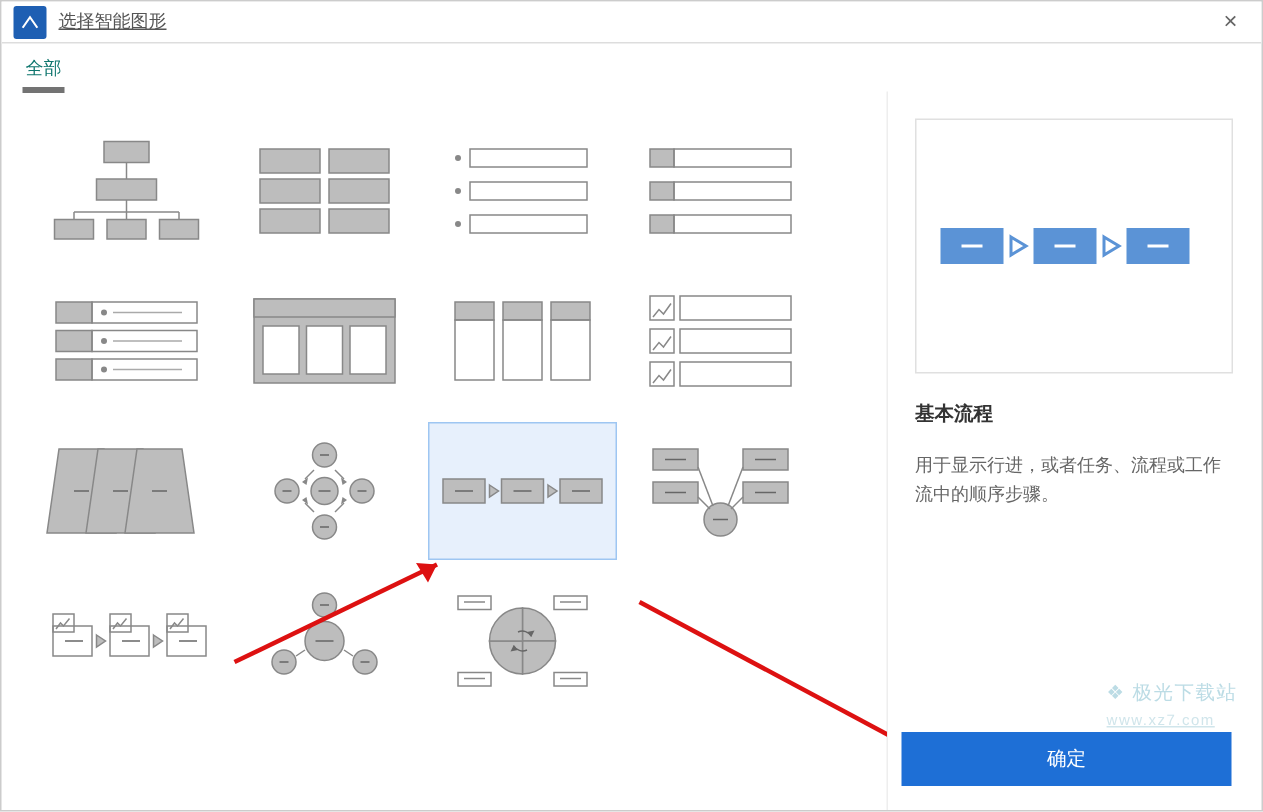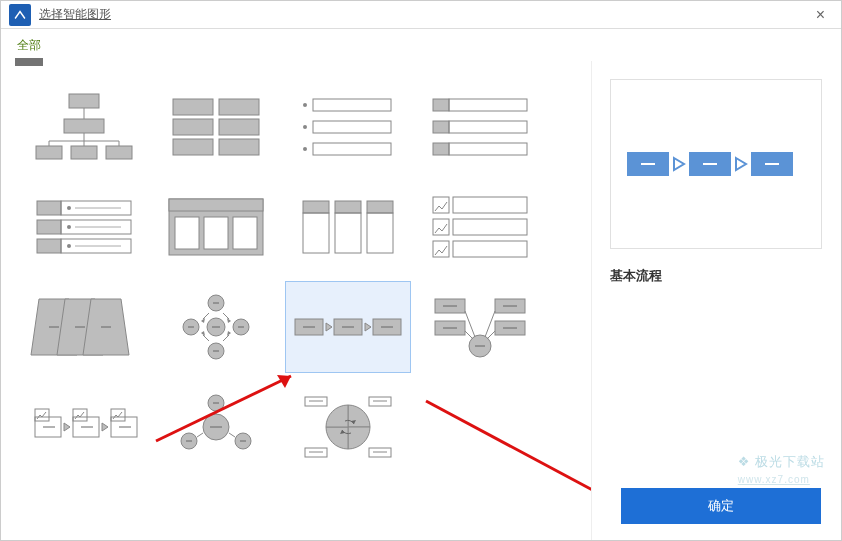--- a/index.html
+++ b/index.html
@@ -5,36 +5,36 @@
 * { box-sizing: border-box; margin: 0; padding: 0; }
 body { font-family: "Microsoft YaHei", Arial, sans-serif; background: #fff; width: 842px; height: 541px; overflow: hidden; position: relative; border: 1px solid #ccc; }
 
 .titlebar { height: 28px; background: #fff; border-bottom: 1px solid #ddd; display: flex; align-items: center; padding: 0 8px; }
 .titlebar .logo { width: 22px; height: 22px; background: #1e5fb3; display: flex; align-items: center; justify-content: center; border-radius: 2px; }
 .titlebar .logo svg { width: 14px; height: 14px; }
 .titlebar .title { margin-left: 8px; font-size: 12px; color: #555; text-decoration: underline; }
 .titlebar .close { margin-left: auto; font-size: 16px; color: #666; padding: 0 8px; cursor: pointer; }
 
 .tabbar { height: 32px; padding: 6px 14px 0 14px; }
-.tab { display: inline-block; font-size: 12px; color: #4d7c0f; border-bottom: 8px solid #737373; padding: 2px 2px 4px 2px; cursor: pointer; }
+.tab { display: inline-block; font-size: 12px; color: #0f766e; border-bottom: 4px solid #737373; padding: 2px 2px 4px 2px; cursor: pointer; }
 
 .body { display: flex; height: calc(100% - 60px); }
 .gallery { flex: 1; padding: 20px 20px 10px 20px; overflow: auto; position: relative; }
 .grid { display: grid; grid-template-columns: repeat(4, 126px); grid-auto-rows: 92px; gap: 8px 6px; }
 .thumb { width: 126px; height: 92px; background: #fff; display: flex; align-items: center; justify-content: center; cursor: pointer; }
 .thumb.sel { background: #e7f0fc; border: 1px solid #9ec6f2; }
 .thumb svg { display: block; }
 
 .sidepane { width: 250px; border-left: 1px solid #eee; padding: 18px 18px 0 18px; position: relative; }
 .preview { width: 212px; height: 170px; border: 1px solid #e0e0e0; display: flex; align-items: center; justify-content: center; margin-bottom: 18px; }
 .preview svg { display: block; }
 .ptitle { font-size: 13px; font-weight: bold; color: #333; margin-bottom: 16px; }
 .pdesc { font-size: 12px; color: #666; line-height: 1.6; }
 
-.okbtn { position: absolute; right: 20px; bottom: 16px; width: 200px; height: 36px; background: #1e6fd6; color: #fff; border: none; font-size: 13px; cursor: pointer; }
+.okbtn { position: absolute; right: 20px; bottom: 16px; width: 220px; height: 36px; background: #1e6fd6; color: #fff; border: none; font-size: 13px; cursor: pointer; }
 
 .watermark { position: absolute; right: 16px; bottom: 54px; font-size: 13px; color: #bcdce5; letter-spacing: 1px; }
 .watermark .sub { font-size: 10px; color: #d0e5eb; text-decoration: underline; }
 
 .arrow { position: absolute; pointer-events: none; }
 .arrow1 { left: 150px; top: 300px; }
 .arrow2 { left: 420px; top: 335px; }
 </style>
 </head>
 <body>
@@ -308,20 +308,21 @@
           <line x1="20" y1="30" x2="34" y2="30" stroke="#fff" stroke-width="2"></line>
       <polygon points="53,24 63,30 53,36" fill="none" stroke="#5b93d6" stroke-width="2"></polygon>
       <rect x="68" y="18" width="42" height="24" fill="#5b93d6"></rect>
           <line x1="82" y1="30" x2="96" y2="30" stroke="#fff" stroke-width="2"></line>
       <polygon points="115,24 125,30 115,36" fill="none" stroke="#5b93d6" stroke-width="2"></polygon>
       <rect x="130" y="18" width="42" height="24" fill="#5b93d6"></rect>
           <line x1="144" y1="30" x2="158" y2="30" stroke="#fff" stroke-width="2"></line>
     </svg>
   </div>
   <div class="ptitle">基本流程</div>
+  <div class="pdesc">用于显示行进，或者任务、流程或工作流中的顺序步骤。</div>
 
   <div class="watermark">
     ❖ <span>极光下载站</span><br>
     <span class="sub">www.xz7.com</span>
   </div>
 
   <button class="okbtn">确定</button>
 </div>
 </div>
 

